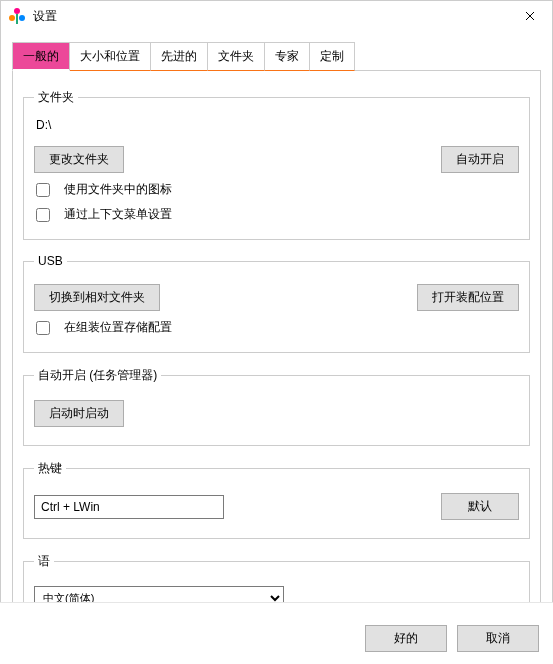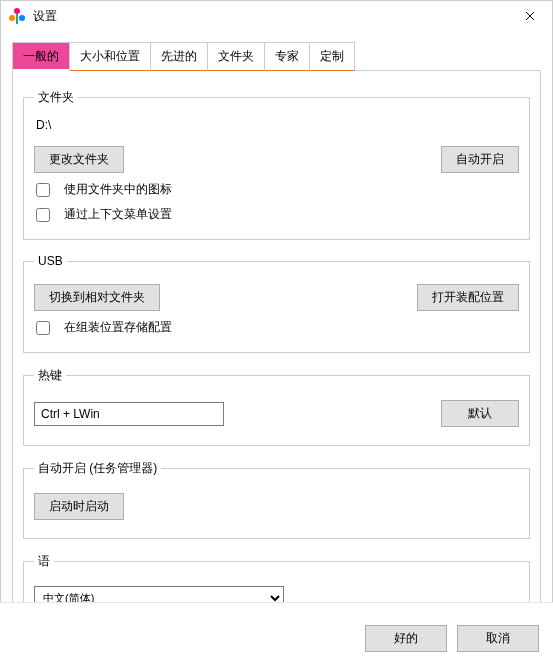--- a/index.html
+++ b/index.html
@@ -206,31 +206,31 @@
         <button class="winbtn"><span>切换到相对文件夹</span></button>
         <button class="winbtn"><span>打开装配位置</span></button>
       </div>
       <label class="checkbox-row">
         <input type="checkbox" style="">
         <span>在组装位置存储配置</span>
       </label>
     </fieldset>
 
     <fieldset class="group">
+      <legend>自动开启 (任务管理器)</legend>
+      <div class="row" style="justify-content:flex-start;">
+        <button class="winbtn"><span>启动时启动</span></button>
+      </div>
+    </fieldset>
+
+    <fieldset class="group">
       <legend>热键</legend>
       <div class="row">
         <input type="text" class="hotkey-input" value="Ctrl + LWin" style="">
         <button class="winbtn" style="min-width:78px;"><span>默认</span></button>
-      </div>
-    </fieldset>
-
-    <fieldset class="group">
-      <legend>自动开启 (任务管理器)</legend>
-      <div class="row" style="justify-content:flex-start;">
-        <button class="winbtn"><span>启动时启动</span></button>
       </div>
     </fieldset>
 
     <fieldset class="group">
       <legend>语</legend>
       <div class="row" style="justify-content:flex-start;">
         <select class="lang-select">
           <option selected="">中文(简体)</option>
         </select>
       </div>

